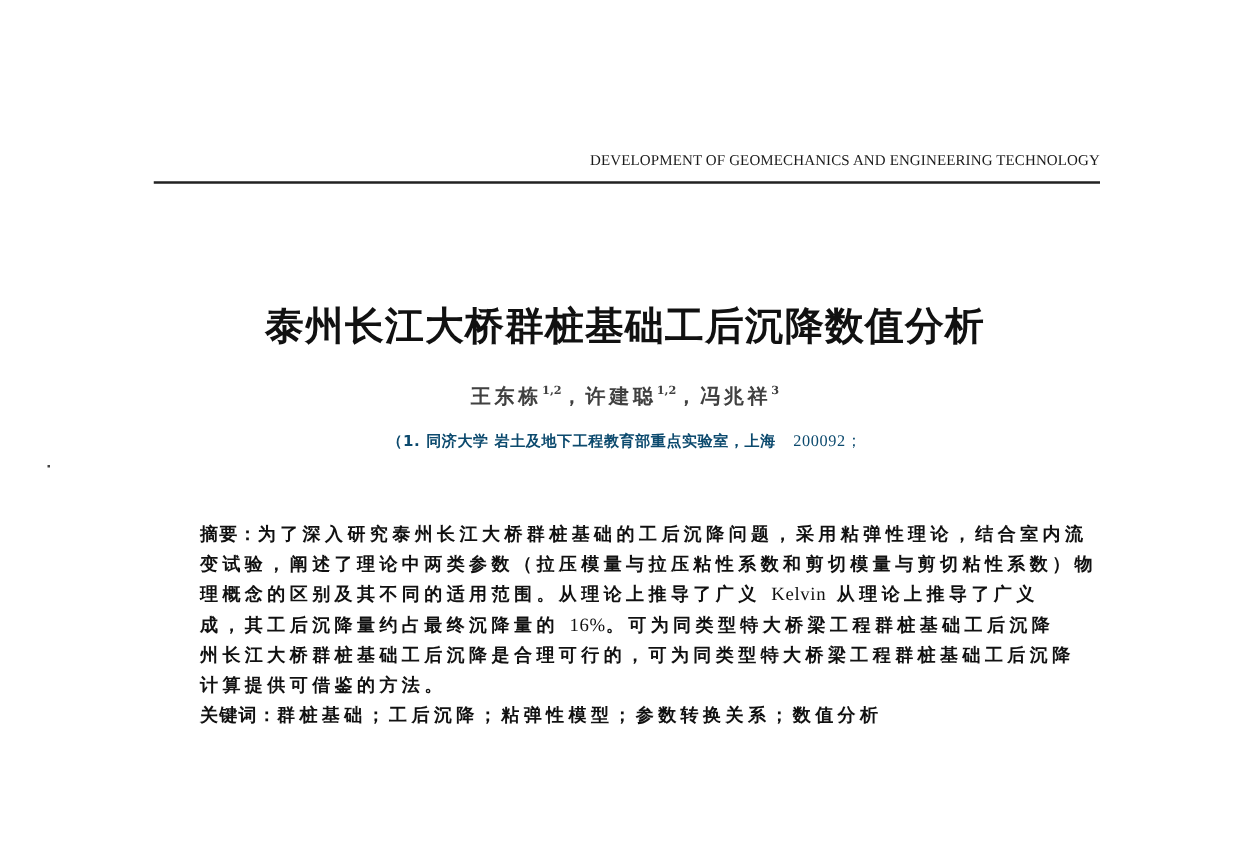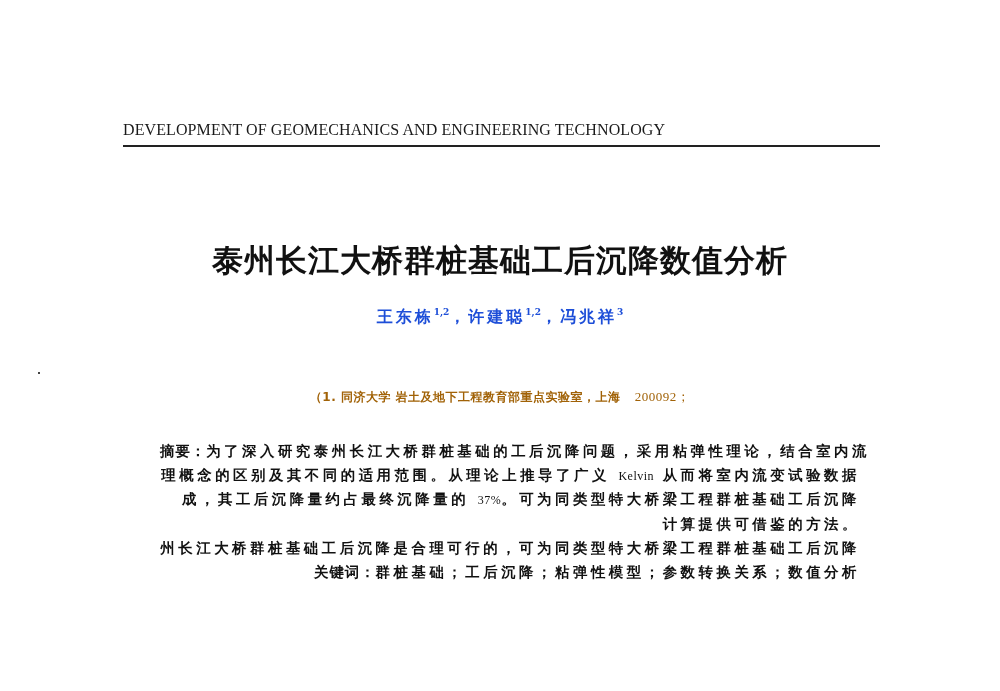--- a/index.html
+++ b/index.html
@@ -1,37 +1,37 @@
 <!DOCTYPE html>
 <html><head>
   <meta charset="utf-8">
   <style>
     html, body { margin: 0; padding: 0; background: #ffffff; }
     body { width: 1000px; height: 691px; position: relative; overflow: hidden; color: #111; }
     .running-head {
       position: absolute; left: 123px; width: 757px; top: 121px;
-      text-align: left; font-family: "Liberation Serif", serif; font-size: 16px; letter-spacing: 0.1px;
+      text-align: right; font-family: "Liberation Serif", serif; font-size: 12px; letter-spacing: 0.1px;
       color: #1a1a1a;
     }
     .rule { position: absolute; left: 123px; width: 757px; top: 145px; height: 1.5px; background: #222; }
     .title {
       position: absolute; left: 0; width: 1000px; top: 240px; text-align: center;
       font-family: "DejaVu Sans", sans-serif; font-weight: bold; font-size: 31px; letter-spacing: 1px; color: #111;
     }
     .authors {
       position: absolute; left: 0; width: 1000px; top: 307px; text-align: center;
-      font-family: "DejaVu Serif", serif; font-weight: bold; font-size: 16px; letter-spacing: 3px; color: #1d4ed8;
+      font-family: "DejaVu Serif", serif; font-weight: bold; font-size: 16px; letter-spacing: 3px; color: #404040;
     }
     .authors sup { font-size: 9px; letter-spacing: 0; vertical-align: 7px; }
-    .affils { position: absolute; left: 0; width: 1000px; top: 342px; font-family: "DejaVu Sans", sans-serif; font-size: 12px; color: #a16207; margin-top: 44px; }
+    .affils { position: absolute; left: 0; width: 1000px; top: 342px; font-family: "DejaVu Sans", sans-serif; font-size: 12px; color: #0c4a6e; }
     .affil-line { text-align: center; height: 22px; line-height: 22px; letter-spacing: 0.5px; font-weight: bold; }
     .affil-line .code { margin-left: 14px; font-family: "Liberation Serif", serif; font-weight: normal; font-size: 13px; }
-    .abstract { position: absolute; left: 160px; width: 700px; top: 439px; font-family: "DejaVu Serif", serif; font-weight: bold; font-size: 14.4px; color: #111; text-align: right; }
+    .abstract { position: absolute; left: 160px; width: 700px; top: 416px; font-family: "DejaVu Serif", serif; font-weight: bold; font-size: 14.4px; color: #111; }
     .ab-line { height: 24.2px; line-height: 24.2px; white-space: nowrap; letter-spacing: 3.55px; overflow: visible; }
-    .ab-line .latin { font-family: "Liberation Serif", serif; font-weight: normal; font-size: 12px; letter-spacing: 0.5px; }
+    .ab-line .latin { font-family: "Liberation Serif", serif; font-weight: normal; font-size: 15px; letter-spacing: 0.5px; }
     .label { font-family: "DejaVu Sans", sans-serif; letter-spacing: 1px; }
     .stray-mark { position: absolute; left: 38px; top: 372px; width: 2px; height: 2px; background: #444; }
   </style>
 </head>
 <body>
 
 <div class="running-head">DEVELOPMENT OF GEOMECHANICS AND ENGINEERING TECHNOLOGY</div>
 <div class="rule"></div>
 <div class="stray-mark"></div>
 
@@ -42,18 +42,19 @@
 </div>
 
 <div class="affils">
   <div class="affil-line">
     <span>（1. 同济大学 岩土及地下工程教育部重点实验室，上海</span><span class="code">200092；</span>
   </div>
 </div>
 
 <div class="abstract">
   <div class="ab-line"><span class="label">摘要：</span><span>为了深入研究泰州长江大桥群桩基础的工后沉降问题，采用粘弹性理论，结合室内流</span></div>
-  <div class="ab-line"><span>理概念的区别及其不同的适用范围。从理论上推导了广义 </span><span class="latin">Kelvin</span><span> 从而将室内流变试验数据</span></div>
-  <div class="ab-line"><span>成，其工后沉降量约占最终沉降量的 </span><span class="latin">37%</span><span>。可为同类型特大桥梁工程群桩基础工后沉降</span></div>
+  <div class="ab-line"><span>变试验，阐述了理论中两类参数（拉压模量与拉压粘性系数和剪切模量与剪切粘性系数）物</span></div>
+  <div class="ab-line"><span>理概念的区别及其不同的适用范围。从理论上推导了广义 </span><span class="latin">Kelvin</span><span> 从理论上推导了广义</span></div>
+  <div class="ab-line"><span>成，其工后沉降量约占最终沉降量的 </span><span class="latin">16%</span><span>。可为同类型特大桥梁工程群桩基础工后沉降</span></div>
+  <div class="ab-line"><span>州长江大桥群桩基础工后沉降是合理可行的，可为同类型特大桥梁工程群桩基础工后沉降</span></div>
   <div class="ab-line"><span>计算提供可借鉴的方法。</span></div>
-  <div class="ab-line"><span>州长江大桥群桩基础工后沉降是合理可行的，可为同类型特大桥梁工程群桩基础工后沉降</span></div>
   <div class="ab-line"><span class="label">关键词：</span><span>群桩基础；工后沉降；粘弹性模型；参数转换关系；数值分析</span></div>
 </div>
 
 </body></html>

